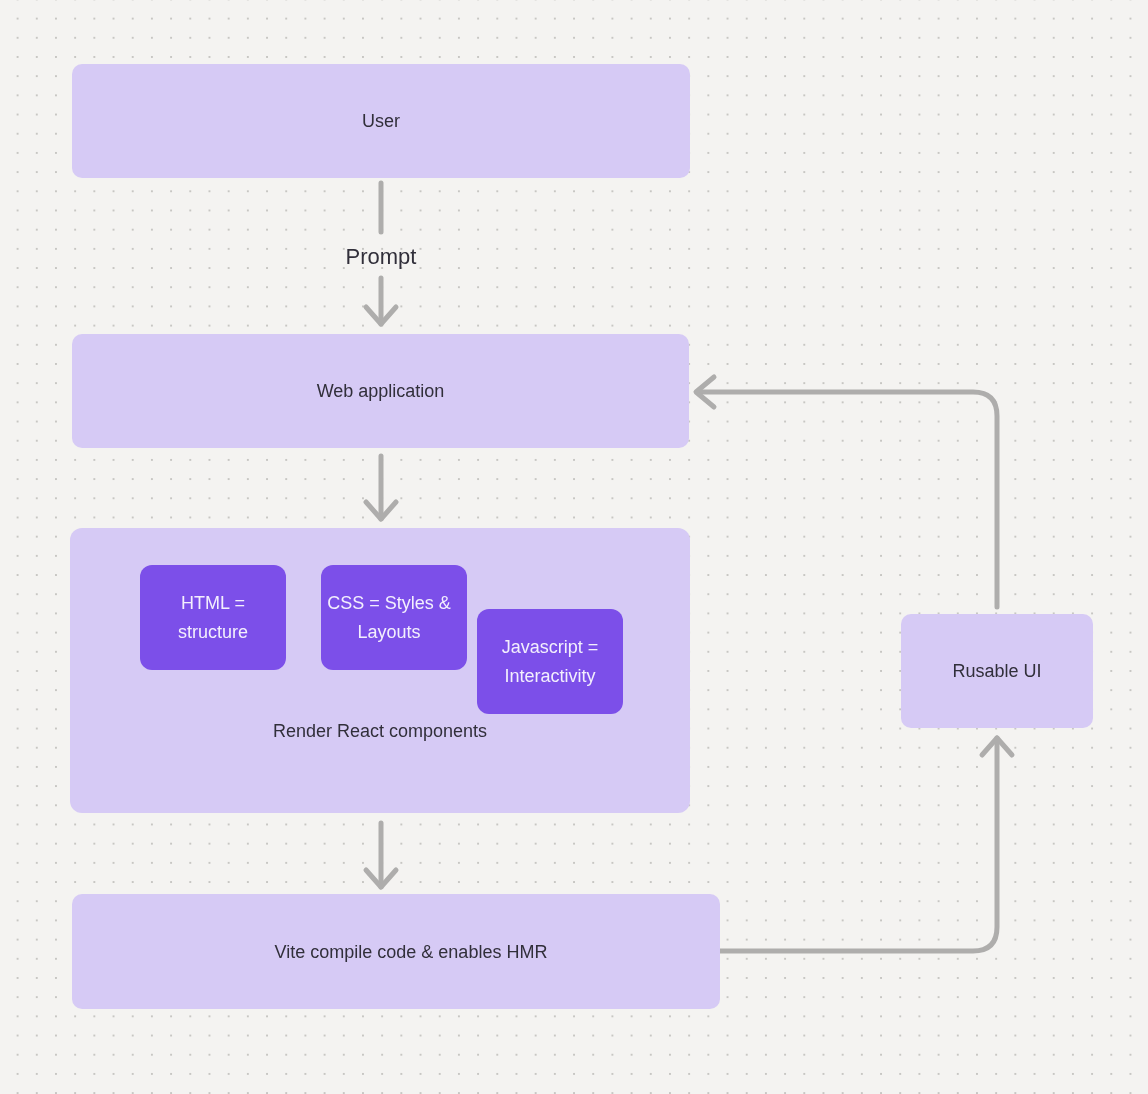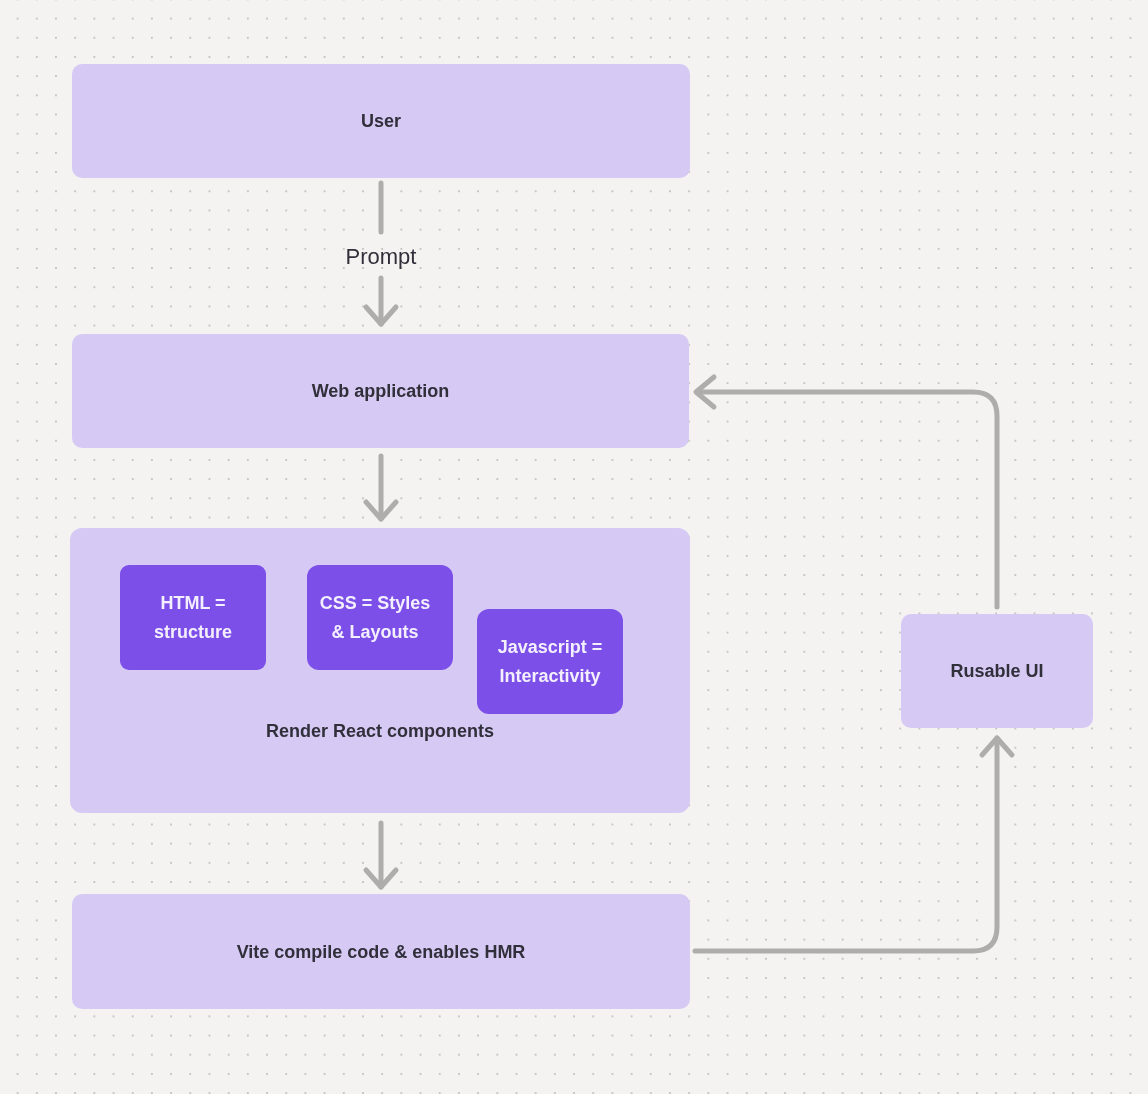--- a/index.html
+++ b/index.html
@@ -22,46 +22,45 @@
     position:absolute;
     background:#d6caf5;
     border-radius:10px;
     display:flex;
     align-items:center;
     justify-content:center;
     text-align:center;
     color:#312f3a;
     font-size:18px;
     line-height:26px;
-    font-weight:bold;
   }
   .node--user       {left:72px;  top:64px;  width:618px; height:114px;}
   .node--webapp     {left:72px;  top:334px; width:617px; height:114px;}
   .node--group      {left:70px;  top:528px; width:620px; height:285px; border-radius:12px; display:block;}
-  .node--vite       {left:72px;  top:894px; width:618px; height:115px;}
+  .node--vite       {left:72px;  top:894px; width:618px; height:115px;padding-left:30px;}
   .node--render-ui  {left:901px; top:614px; width:192px; height:114px;}
   .child-node{
     position:absolute;
     top:37px;
     width:146px;
     height:105px;
     background:#7c4fe9;
     border-radius:12px;
     display:flex;
     align-items:center;
     justify-content:center;
     text-align:center;
     color:#f3effd;
     font-size:18px;
     line-height:29px;
     padding:0 16px;
     box-sizing:border-box;
   }
-  .child-node--html{left:50px;border-radius:9px;}
-  .child-node--css {left:237px;padding-left:6px;}
+  .child-node--html{left:70px;}
+  .child-node--css {left:251px;padding-left:6px;}
   .child-node--js  {left:407px;margin-top:44px;}
   .group-label{
     position:absolute;
     left:0;
     top:190px;
     width:100%;
     text-align:center;
     color:#312f3a;
     font-size:18px;
     line-height:26px;

